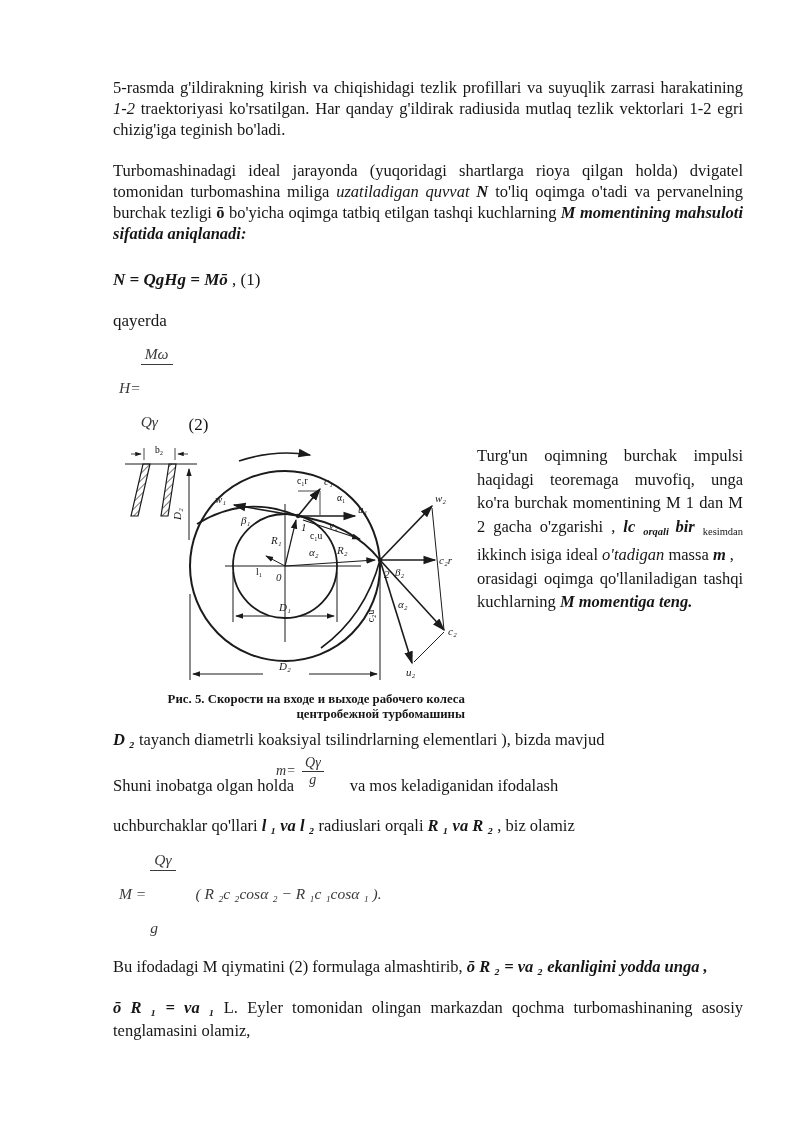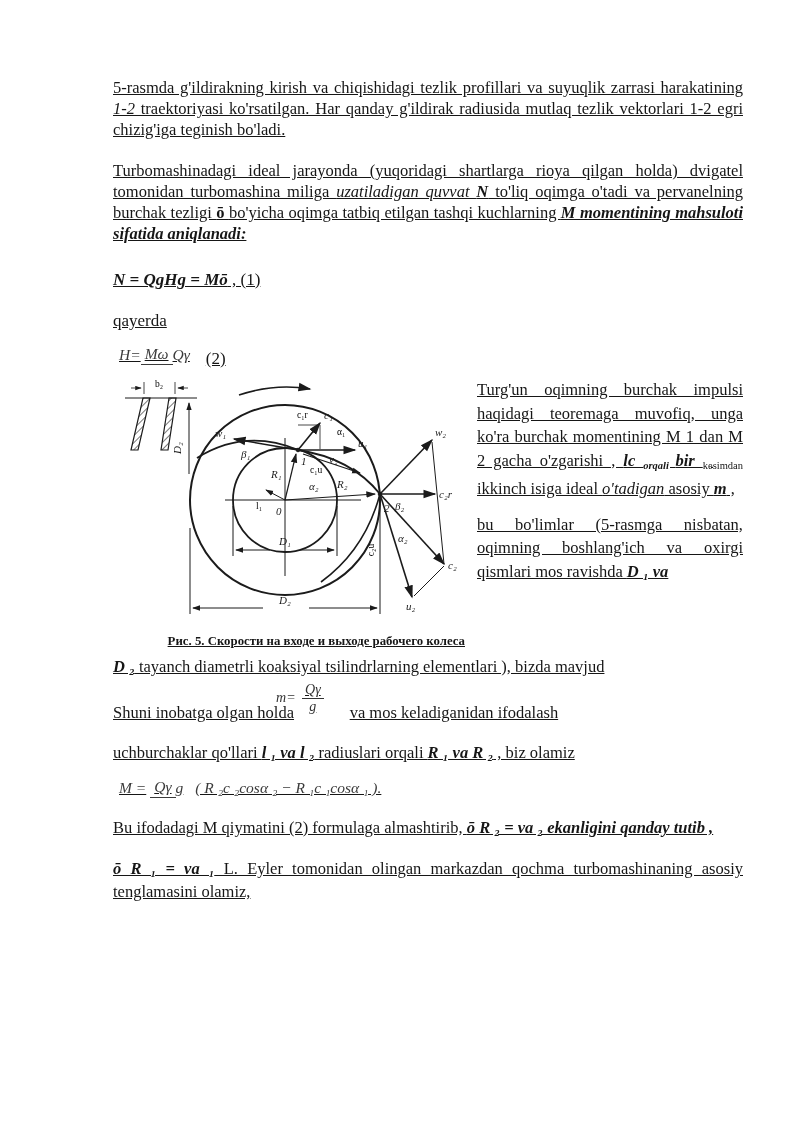--- a/index.html
+++ b/index.html
@@ -1,41 +1,41 @@
 <!DOCTYPE html>
 <html><head>
 <meta charset="utf-8">
 <style>
   html,body{margin:0;padding:0;background:#ffffff;}
   body{width:800px;height:1131px;overflow:hidden;color:#161616;
        font-family:"Liberation Serif", serif;}
-  .page{box-sizing:border-box;width:800px;height:893px;padding:77px 57px 8px 113px;text-decoration:underline;}
+  .page{box-sizing:border-box;width:800px;height:893px;padding:77px 57px 8px 113px;}
   p{margin:0;}
   .body-p{font-size:16.5px;line-height:21px;text-align:justify;}
   .it{font-style:italic;}
   .bi{font-weight:bold;font-style:italic;text-align:center;}
   .b{font-weight:bold;}
   .subw{font-size:10.5px;vertical-align:-3px;margin-top:21px;}
   .mt20{margin-top:20px;} .mt25{margin-top:25px;} .mt14{margin-top:14px;}
   .mt12{margin-top:12px;} .mt18{margin-top:18px;} .mt6{margin-top:6px;}
   .formula-line{font-size:17px;line-height:21px;}
   .disp{display:flex;align-items:center;padding-left:6px;color:#3a3a3a;
         font-style:italic;font-size:15.5px;}
-  .frac{display:inline-flex;flex-direction:row;font-style:italic;}
+  .frac{display:inline-flex;flex-direction:column;font-style:italic;gap:47px;}
   .frac .num{display:block;border-bottom:1.3px solid #3a3a3a;padding:0 4px 1px 4px;}
   .frac .den{display:block;padding-top:1px;}
   .eqtag{align-self:flex-end;color:#161616;font-style:normal;font-size:17px;
          margin-left:16px;position:relative;top:4px;}
   .inline-frac{display:inline-flex;flex-direction:column;text-align:center;
         font-style:italic;font-size:14px;color:#333;vertical-align:-6px;
         margin:0 8px;position:relative;top:-8px;}
   .inline-frac .num{border-bottom:1.2px solid #333;padding:0 3px;}
   .fig-row{display:flex;margin-top:13px;}
   .figure-col{width:352px;flex:none;text-align:right;}
-  .fig-caption{font-size:12.8px;font-weight:bold;line-height:15px;margin:10px 0 0 10px;}
+  .fig-caption{font-size:12.8px;font-weight:bold;line-height:15px;margin:2px 0 0 10px;}
   .right-col{width:266px;flex:none;margin-left:12px;font-size:16.5px;
              line-height:23.5px;text-align:justify;}
   .bot-p{font-size:16.5px;line-height:23px;text-align:justify;}
   .shuni{display:flex;align-items:flex-end;font-size:16.5px;}
   .flbl{font-family:"Liberation Serif",serif;font-style:italic;font-size:11px;
         fill:#1b1b1b;stroke:none;}
   .flbls{font-size:9.5px;}
   svg{display:block;}
 </style>
 </head>
@@ -146,25 +146,26 @@
         <text class="flbl" x="282" y="132">β₂</text>
         <text class="flbl" x="285" y="164">α₂</text>
         <text class="flbls" transform="translate(261,172) rotate(-90)" text-anchor="middle">c₂u</text>
         <text class="flbl" x="335" y="191">c₂</text>
         <text class="flbl" x="293" y="232">u₂</text>
         <text class="flbl" x="172" y="167" text-anchor="middle">D₁</text>
         <text class="flbl" x="172" y="226" text-anchor="middle">D₂</text>
       </svg>
       <div class="fig-caption">
         <div>Рис. 5. Скорости на входе и выходе рабочего колеса</div>
+        <div>центробежной  турбомашины</div>
       </div>
     </div>
     <div class="right-col">
-      <p><span>Turg'un oqimning burchak impulsi haqidagi teoremaga muvofiq, unga ko'ra burchak momentining M 1 dan M 2 gacha o'zgarishi , </span><span class="bi">lc </span><sub class="subw bi">orqali </sub><span class="bi">bir </span><sub class="subw">kesimdan</sub><span> ikkinch isiga ideal </span><span class="it">o'tadigan</span><span> asosiy </span><span class="bi">m</span><span> ,</span></p>
-      <p class="mt12"><span>bu bo'limlar (5-rasmga nisbatan, oqimning boshlang'ich va oxirgi qismlari mos ravishda </span><span class="bi">D ₁ va</span></p>
+      <p><span>Turg'un oqimning burchak impulsi haqidagi teoremaga muvofiq, unga ko'ra burchak momentining M 1 dan M 2 gacha o'zgarishi , </span><span class="bi">lc </span><sub class="subw bi">orqali </sub><span class="bi">bir </span><sub class="subw">kesimdan</sub><span> ikkinch isiga ideal </span><span class="it">o'tadigan</span><span> massa </span><span class="bi">m</span><span> ,</span></p>
+      <p><span>orasidagi oqimga qo'llaniladigan tashqi kuchlarning </span><span class="bi">M  momentiga teng.</span></p>
     </div>
   </div>
 
   <p class="bot-p mt6"><span class="bi">D ₂</span><span> tayanch diametrli koaksiyal tsilindrlarning elementlari ), bizda mavjud</span></p>
 
 
   <div class="shuni mt12">
     <span>Shuni inobatga olgan holda</span>
     <span class="inline-frac">
         <span style="font-style:italic;border:none;align-self:flex-start;position:absolute;left:-26px;top:8px;">m=</span>
@@ -175,20 +176,20 @@
   </div>
 
   <p class="bot-p mt18"><span>uchburchaklar qo'llari </span><span class="bi">l ₁ va l ₂</span><span> radiuslari orqali </span><span class="bi">R ₁ va R ₂</span><span> , biz olamiz</span></p>
 
   <div class="disp mt14">
     <span>M =</span>
     <span class="frac" style="margin-left:4px;">
         <span class="num">Qγ</span>
         <span class="den">g</span>
       </span>
-    <span style="margin-left:12px;">( R ₂c ₂cosα ₂ − R ₁c ₁cosα ₁ ).</span>
+    <span style="margin-left:20px;">( R ₂c ₂cosα ₂ − R ₁c ₁cosα ₁ ).</span>
   </div>
 
-  <p class="bot-p mt18"><span>Bu ifodadagi M qiymatini (2) formulaga almashtirib, </span><span class="bi">ō R ₂ = va ₂ ekanligini qanday tutib ,</span></p>
+  <p class="bot-p mt18"><span>Bu ifodadagi M qiymatini (2) formulaga almashtirib, </span><span class="bi">ō R ₂ = va ₂ ekanligini yodda unga ,</span></p>
 
   <p class="bot-p mt18"><span class="bi">ō R ₁ = va ₁</span><span> L.  Eyler  tomonidan  olingan  markazdan  qochma  turbomashinaning asosiy tenglamasini olamiz,</span></p>
 
 </div>
 
 </body></html>

